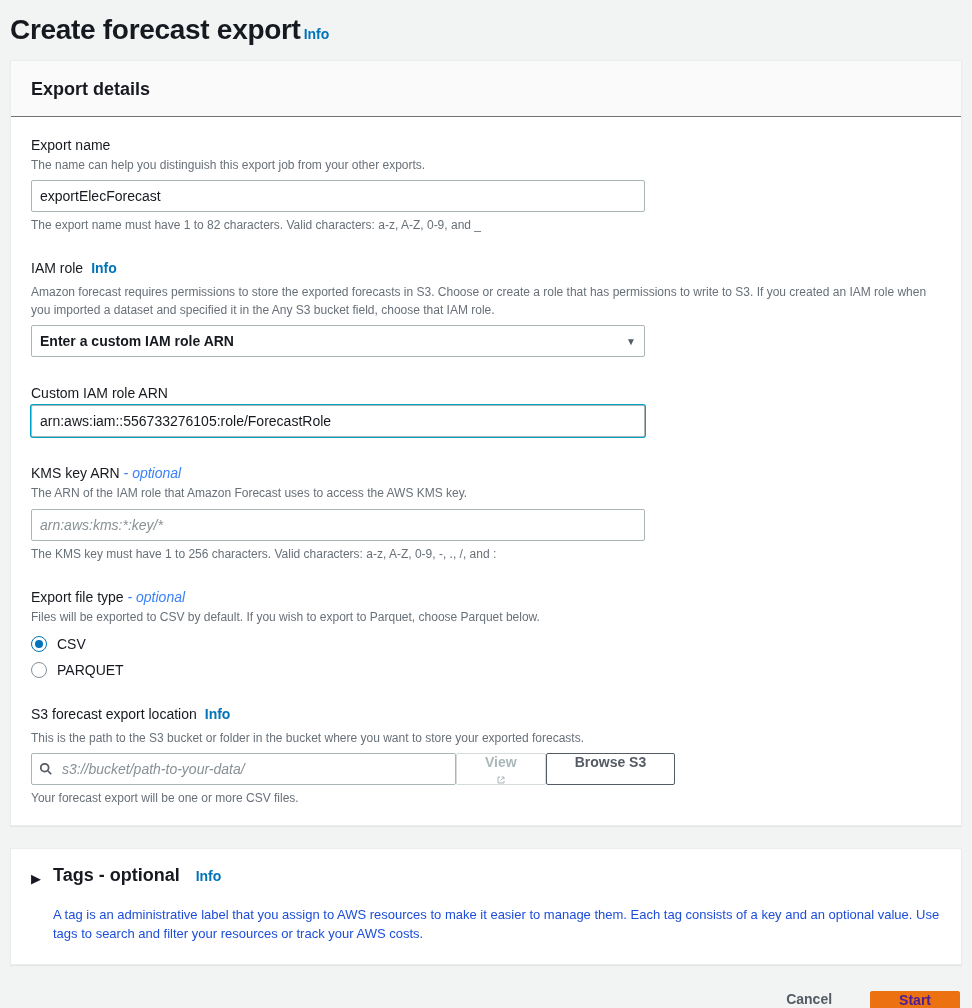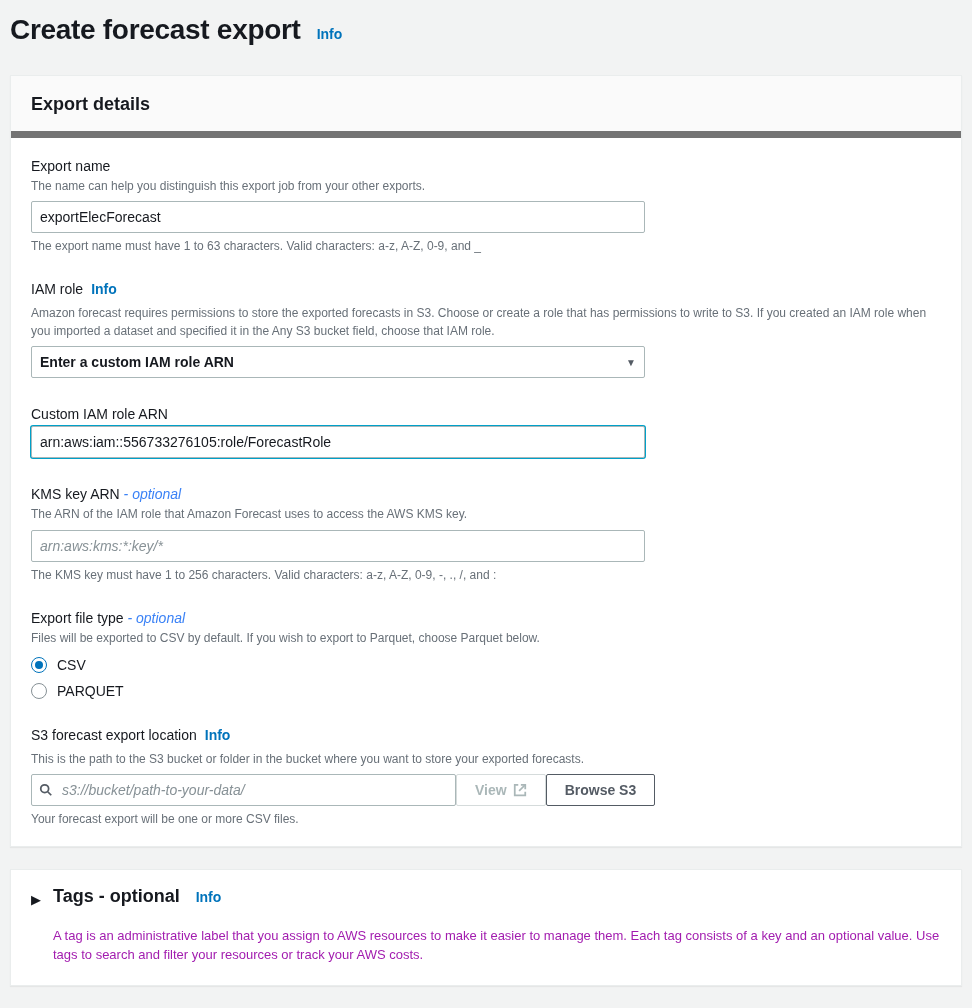--- a/index.html
+++ b/index.html
@@ -7,22 +7,22 @@
     font-family: "Amazon Ember", "Helvetica Neue", Arial, sans-serif;
     background: #f2f3f3;
     color: #16191f;
     font-size: 14px;
     padding: 10px;
     width: 972px;
   }
   .page-header {
     display: flex;
     align-items: baseline;
-    gap: 16px;
-    margin-bottom: 29px;
+    gap: 3px;
+    margin-bottom: 14px;
     padding: 4px 0 0 0;
   }
   .page-header h1 {
     font-size: 28px;
     font-weight: 700;
     letter-spacing: -0.3px;
   }
   .info-link {
     color: #0073bb;
     font-size: 14px;
@@ -30,21 +30,21 @@
     cursor: pointer;
   }
   .panel {
     background: #fff;
     border: 1px solid #eaeded;
     box-shadow: 0 1px 1px rgba(0,0,0,0.05);
     margin-bottom: 22px;
   }
   .panel-header {
     padding: 18px 20px 16px 20px;
-    border-bottom: 7px solid #737373;
+    border-bottom: 1px solid #737373;
     background: #fafafa;
   }
   .panel-header h2 {
     font-size: 18px;
     font-weight: 700;
   }
   .panel-body {
     padding: 20px;
   }
   .field-group { margin-bottom: 28px; }
@@ -126,32 +126,33 @@
   }
   .search-icon {
     position: absolute;
     left: 8px; top: 50%;
     transform: translateY(-50%);
     width: 14px; height: 14px;
     color: #545b64;
   }
   .btn {
     height: 32px;
-    padding: 0 18px;
+    padding: 0 28px;
     border: 1px solid #545b64;
     background: #fff;
     border-radius: 2px;
     font-size: 14px;
     font-weight: 700;
     color: #545b64;
     cursor: pointer;
     display: inline-flex;
     align-items: center;
     gap: 6px;
     font-family: inherit;
+    flex-direction: column;
   }
   .btn.disabled {
     color: #aab7b8;
     border-color: #d5dbdb;
     cursor: default;
   }
   .btn.primary {
     background: #ec7211;
     border-color: #ec7211;
     color: #4c1d95;
@@ -170,21 +171,21 @@
   .expand-caret {
     font-size: 13px;
     margin-top: 6px;
     cursor: pointer;
   }
   .tags-heading {
     display:flex; align-items: baseline; gap:16px;
     margin-bottom: 20px;
   }
   .tags-heading h2 { font-size: 18px; font-weight: 700; }
-  .tags-desc { font-size: 13px; color: #a21caf; line-height:1.45; }
+  .tags-desc { font-size: 13px; color: #1d4ed8; line-height:1.45; }
   .footer-actions {
     display: flex;
     justify-content: flex-end;
     gap: 10px;
     padding: 4px 2px 4px 0;
   }
   .label-info-row { display:flex; align-items:baseline; gap:8px; margin-bottom:4px;}
 </style>
 </head>
 <body>
@@ -197,21 +198,21 @@
 <div class="panel">
   <div class="panel-header">
     <h2>Export details</h2>
   </div>
   <div class="panel-body">
 
     <div class="field-group">
       <div class="field-label">Export name</div>
       <div class="field-hint">The name can help you distinguish this export job from your other exports.</div>
       <input type="text" value="exportElecForecast" style="">
-      <div class="field-constraint">The export name must have 1 to 63 characters. Valid characters: a-z, A-Z, 0-9, and _</div>
+      <div class="field-constraint">The export name must have 1 to 82 characters. Valid characters: a-z, A-Z, 0-9, and _</div>
     </div>
 
     <div class="field-group">
       <div class="label-info-row">
         <span class="field-label">IAM role</span>
         <span class="info-link">Info</span>
       </div>
       <div class="field-hint">Amazon forecast requires permissions to store the exported forecasts in S3. Choose or create a role that has permissions to write to S3. If you created an IAM role when you imported a dataset and specified it in the Any S3 bucket field, choose that IAM role.</div>
       <div class="select-box">
         <span>Enter a custom IAM role ARN</span>

